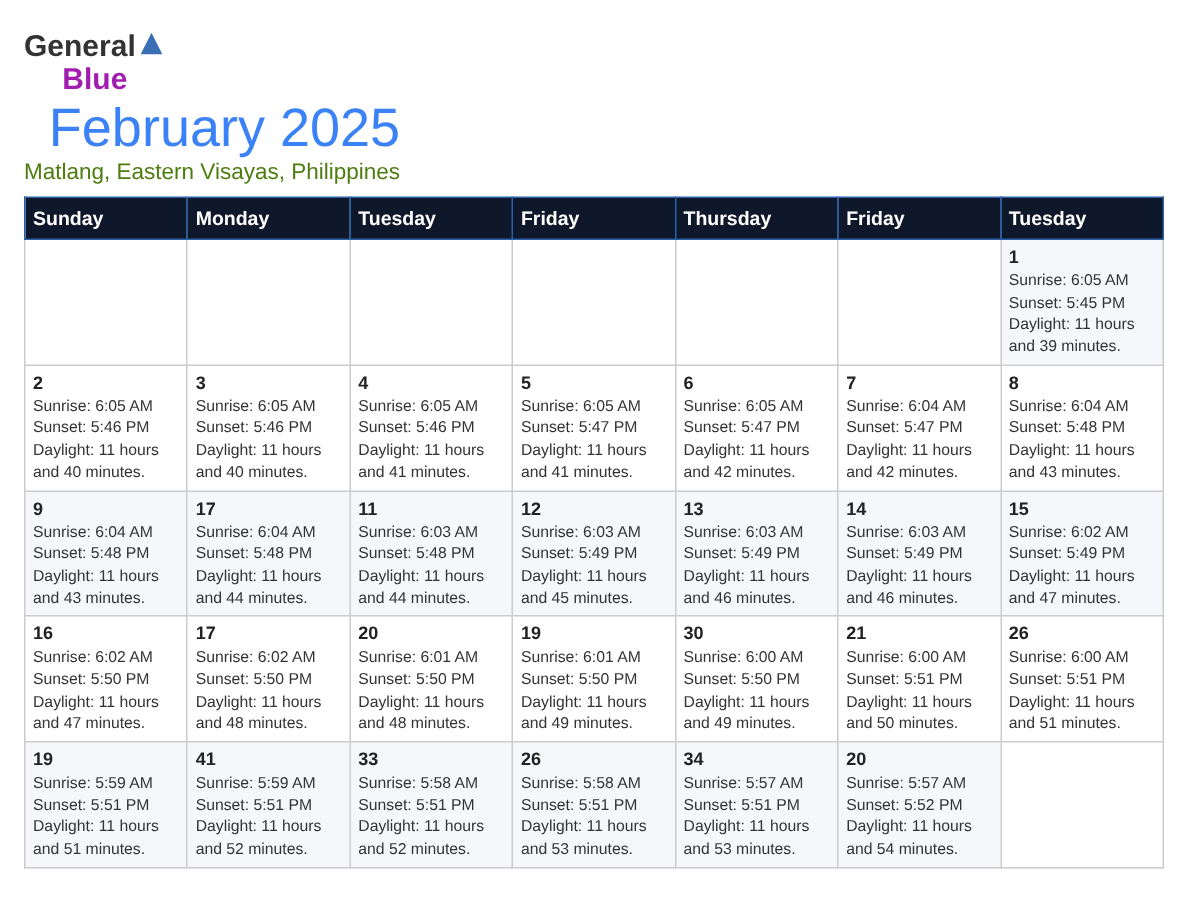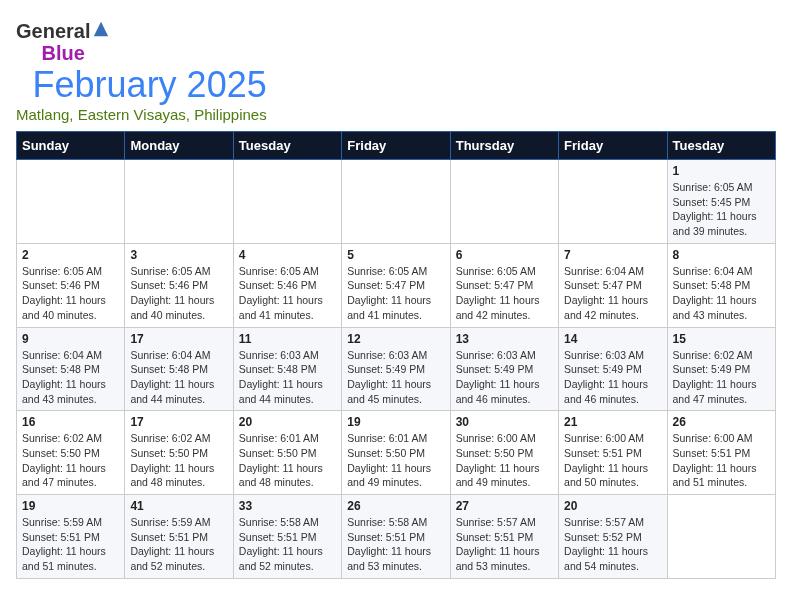--- a/index.html
+++ b/index.html
@@ -240,21 +240,21 @@
         </td>
         <td>
           <span class="day-num">33</span>
           <div class="day-info">Sunrise: 5:58 AM<br>Sunset: 5:51 PM<br>Daylight: 11 hours and 52 minutes.</div>
         </td>
         <td>
           <span class="day-num">26</span>
           <div class="day-info">Sunrise: 5:58 AM<br>Sunset: 5:51 PM<br>Daylight: 11 hours and 53 minutes.</div>
         </td>
         <td>
-          <span class="day-num">27</span>
+          <span class="day-num">34</span>
           <div class="day-info">Sunrise: 5:57 AM<br>Sunset: 5:51 PM<br>Daylight: 11 hours and 53 minutes.</div>
         </td>
         <td>
           <span class="day-num">20</span>
           <div class="day-info">Sunrise: 5:57 AM<br>Sunset: 5:52 PM<br>Daylight: 11 hours and 54 minutes.</div>
         </td>
         <td class="empty-cell"></td>
       </tr>
     </tbody>
 </table>

